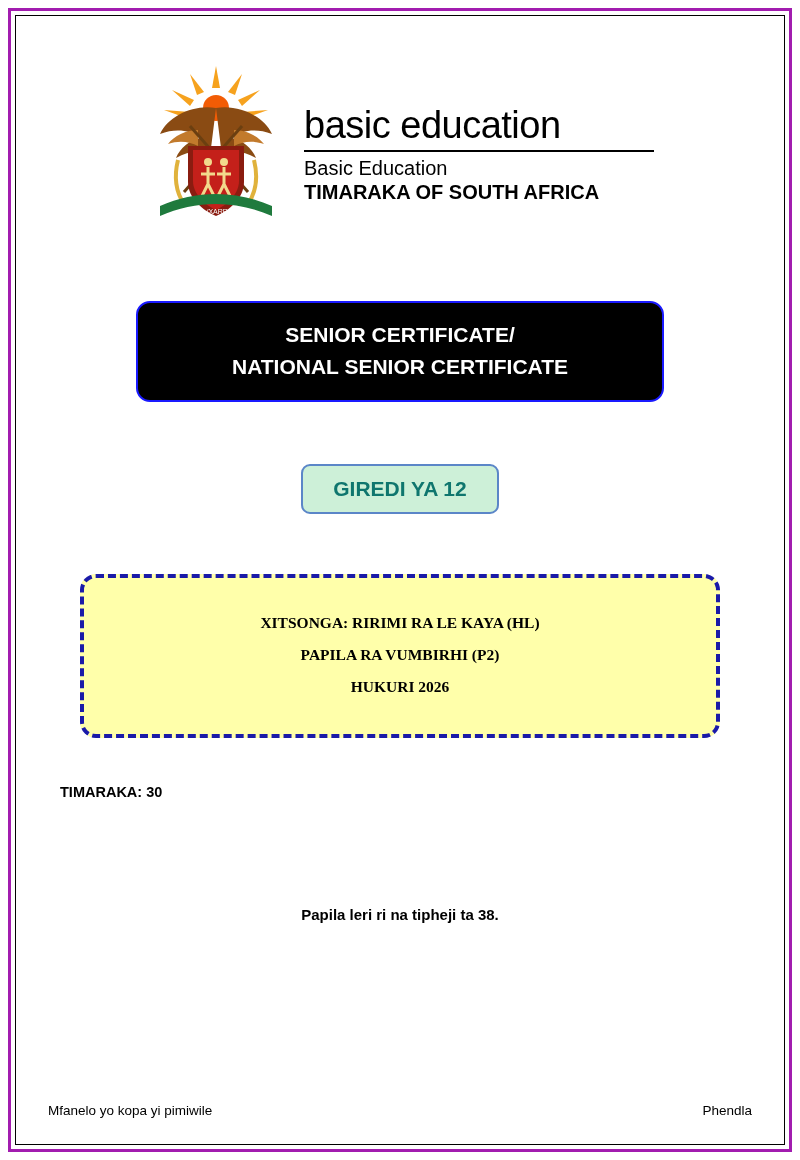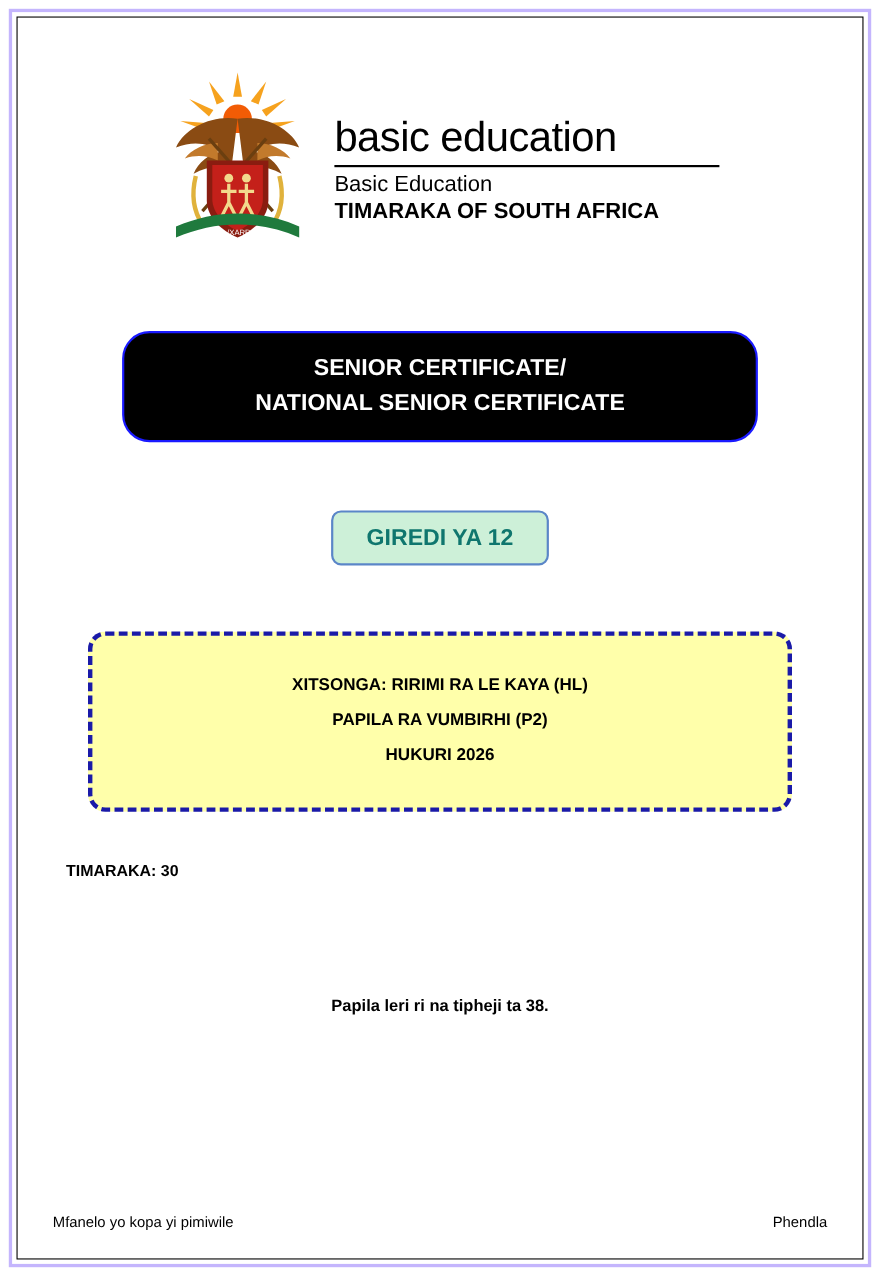--- a/index.html
+++ b/index.html
@@ -13,21 +13,21 @@
     font-family: "Liberation Sans", sans-serif;
     position: relative;
     overflow: hidden;
   }
   .page-outer {
     position: absolute;
     left: 8px;
     top: 8px;
     width: 784px;
     height: 1144px;
-    border: 3px solid #c4b5fd;
+    border: 3px solid #a21caf;
     box-sizing: border-box;
     background: #ffffff;
   }
   .page-inner {
     position: absolute;
     left: 4px;
     top: 4px;
     right: 4px;
     bottom: 4px;
     border: 1px solid #000000;
@@ -84,22 +84,22 @@
   
   .banner-wrap {
     display: flex;
     justify-content: center;
     margin-top: 72px;
   }
   .banner {
     background: #000000;
     color: #ffffff;
     border: 2px solid #1a1aff;
-    border-radius: 25px;
-    width: 578px;
+    border-radius: 14px;
+    width: 528px;
     padding: 16px 10px 18px 10px;
     text-align: center;
     font-weight: bold;
     font-size: 21px;
     line-height: 1.5;
     box-sizing: border-box;
   }
 
   
   .grade-wrap {
@@ -128,20 +128,21 @@
     background: #ffffaa;
     border: 4px dashed #1a1aa8;
     border-radius: 16px;
     width: 640px;
     padding: 22px 10px 24px 10px;
     box-sizing: border-box;
     text-align: center;
     font-weight: bold;
     font-size: 15.5px;
     color: #000;
+    font-family: Liberation Serif, serif;
   }
   .subject-box div {
     margin: 14px 0;
   }
 
   
   .meta {
     margin-top: 46px;
     padding-left: 12px;
     font-weight: bold;

